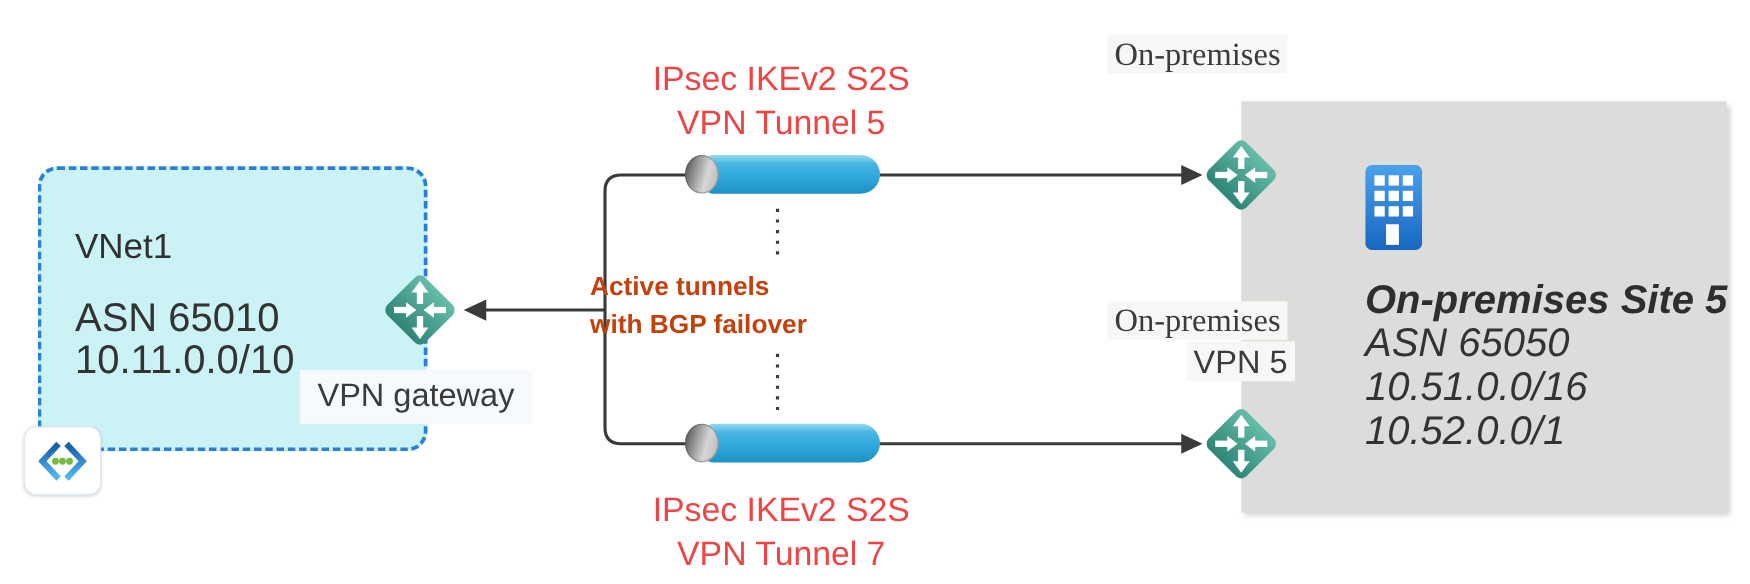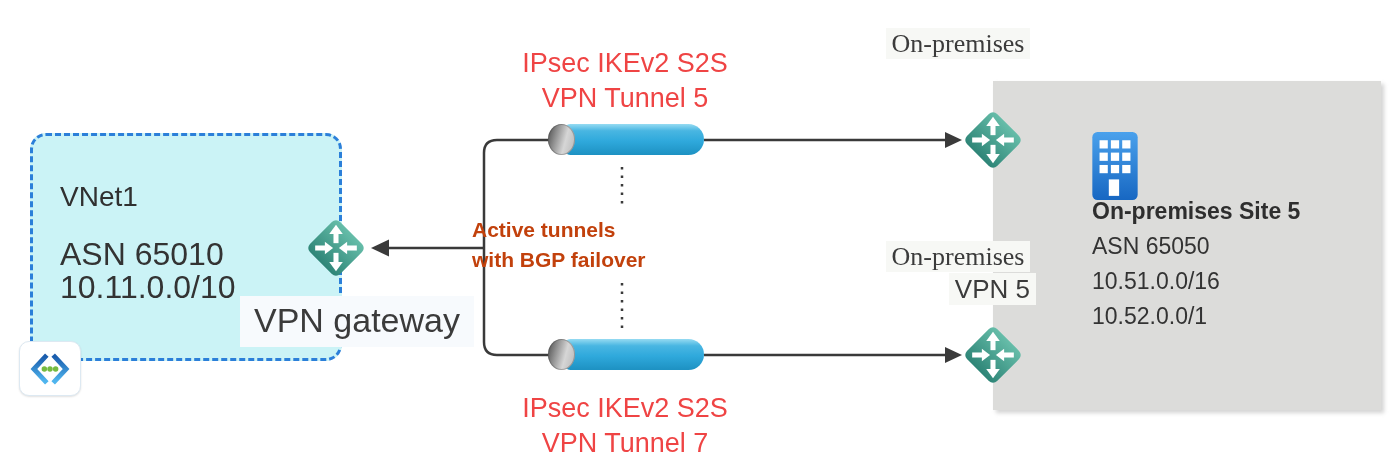--- a/index.html
+++ b/index.html
@@ -27,21 +27,21 @@
     border:1px solid #dde9f2;border-radius:10px;z-index:4;display:flex;align-items:center;justify-content:center;
     box-shadow:0 1px 2px rgba(0,0,0,.12);}
 
   
   .diamond-icon{position:absolute;width:62px;height:62px;z-index:4;}
   .gw{left:305px;top:217px;}
   .vpn1{left:962px;top:109px;}
   .vpn2{left:962px;top:324px;}
 
   
-  .gateway-label{position:absolute;left:240px;top:296px;z-index:5;font-size:34px;color:var(--text);
+  .gateway-label{position:absolute;left:240px;top:296px;z-index:5;font-size:26px;color:var(--text);
     background:var(--patch-blue);padding:5px 14px 7px 14px;}
 
   
   .tunnel{position:absolute;width:156px;height:31px;z-index:3;}
   .tunnel1{left:548px;top:124px;}
   .tunnel2{left:548px;top:339px;}
   .tunnel .body{position:absolute;left:13px;top:0;right:0;bottom:0;
     background:linear-gradient(180deg,#96dbf2 0%,#49b6e2 22%,#2fa9dc 55%,#1d91c2 100%);
     border-radius:10px 16px 16px 10px / 14px 16px 16px 14px;}
   .tunnel .cap{position:absolute;left:0;top:0;width:27px;height:31px;border-radius:50%;
@@ -59,21 +59,21 @@
   .onprem-label .l1{text-align:center;font-family:Liberation Serif, serif;}
   .onprem-label .l2{text-align:right;padding-right:8px;}
   .onprem-label span{background:var(--patch);padding:1px 6px;}
   .op1{left:872px;top:28px;}
   .op2{left:872px;top:241px;}
 
   
   .site-box{position:absolute;left:993px;top:81px;width:388px;height:329px;background:var(--site-gray);
     box-shadow:3px 3px 4px rgba(160,160,160,.45);z-index:0;}
   .building{position:absolute;left:1092px;top:132px;z-index:2;}
-  .site-text{position:absolute;left:1092px;top:194px;z-index:2;font-size:23px;line-height:35px;color:#333;}
+  .site-text{position:absolute;left:1092px;top:222px;z-index:2;font-size:32px;line-height:35px;color:#333;font-style:italic;}
   .site-text .title{font-weight:bold;color:#2e2e2e;}
 </style>
 </head>
 <body>
 
 <div class="canvas">
 
   <div class="site-box"></div>
 
   <svg class="lines-svg" width="1400" height="467" viewBox="0 0 1400 467">

